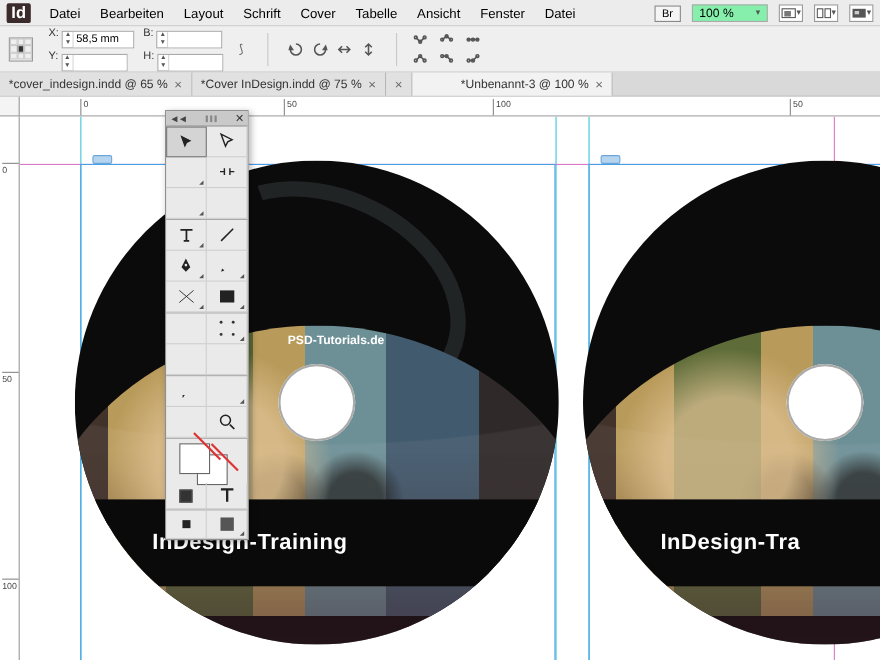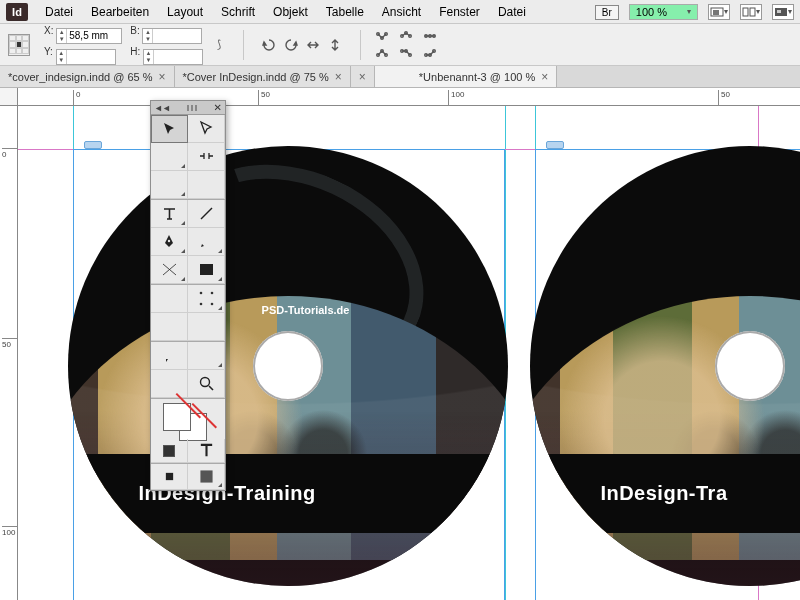--- a/index.html
+++ b/index.html
@@ -1,20 +1,20 @@
 <!DOCTYPE html>
 <html><head>
 <meta charset="utf-8">
 <style>
 * { margin: 0; padding: 0; box-sizing: border-box; font-family: "Segoe UI", Tahoma, sans-serif; }
 body { width: 800px; height: 600px; overflow: hidden; background: #e8e8e8; position: relative; }
 
 
 .menubar { height: 24px; background: #ececec; display: flex; align-items: center; padding: 0 6px; font-size: 12px; border-bottom: 1px solid #c8c8c8; }
-.app-logo { width: 22px; height: 18px; background: #3a2a2a; color: #fff; font-size: 11px; font-weight: bold; display: flex; align-items: center; justify-content: center; margin-right: 8px; border-radius: 2px; }
+.app-logo { width: 22px; height: 18px; background: #3a2a2a; color: #fff; font-size: 15px; font-weight: bold; display: flex; align-items: center; justify-content: center; margin-right: 8px; border-radius: 2px; }
 .menu-item { padding: 0 9px; cursor: default; }
 .menubar-right { margin-left: auto; display: flex; align-items: flex-end; gap: 10px; }
 .br-box { border: 1px solid #888; padding: 1px 6px; font-size: 10px; background: #f5f5f5; }
 .zoom-box { border: 1px solid #aaa; padding: 1px 6px; font-size: 11px; background: #86efac; display: flex; align-items: center; gap: 20px; }
 .tiny-tri { font-size: 8px; color: #555; }
 .wkspc-icon { width: 22px; height: 16px; border: 1px solid #999; background: #fff; display: flex; align-items: center; justify-content: center; }
 .wkspc-icon svg { width: 14px; height: 10px; }
 
 
 .controlbar { height: 42px; background: #efefef; border-bottom: 1px solid #c8c8c8; display: flex; align-items: center; padding: 0 8px; gap: 14px; font-size: 10px; }
@@ -106,21 +106,21 @@
 </style>
 </head>
 <body>
 
 <div class="menubar">
   <div class="app-logo">Id</div>
   <div class="menu-item">Datei</div>
   <div class="menu-item">Bearbeiten</div>
   <div class="menu-item">Layout</div>
   <div class="menu-item">Schrift</div>
-  <div class="menu-item">Objekt</div>
+  <div class="menu-item">Cover</div>
   <div class="menu-item">Tabelle</div>
   <div class="menu-item">Ansicht</div>
   <div class="menu-item">Fenster</div>
   <div class="menu-item">Datei</div>
 
   <div class="menubar-right">
     <div class="br-box">Br</div>
     <div class="zoom-box">
       <span>100 %</span>
       <span class="tiny-tri">▾</span>

